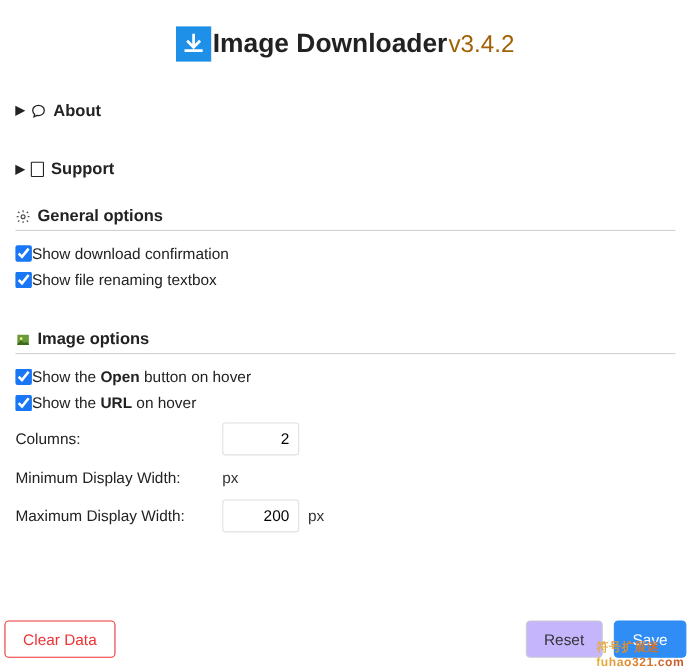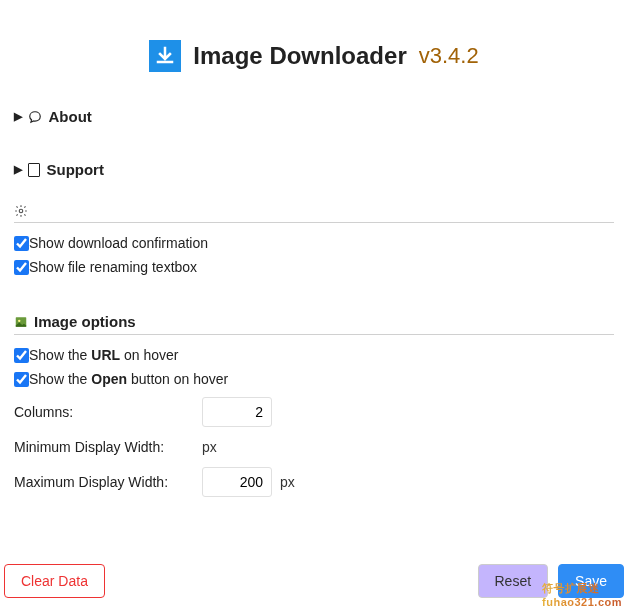--- a/index.html
+++ b/index.html
@@ -10,22 +10,22 @@
     color: #222;
     width: 628px;
     height: 610px;
     background: #fff;
     position: relative;
   }
   .header {
     display: flex;
     align-items: center;
     justify-content: center;
-    gap: 12px;
-    padding: 40px 0 18px 0;
+    gap: 1px;
+    padding: 24px 0 18px 0;
   }
   .logo {
     width: 32px;
     height: 32px;
     background: #1e90e8;
     display: flex;
     align-items: center;
     justify-content: center;
   }
   .app-title {
@@ -179,20 +179,21 @@
   </div>
 
   <div class="group">
     <div class="group-header">
       <span class="gear-icon">
         <svg width="14" height="14" viewBox="0 0 24 24">
             <circle cx="12" cy="12" r="3" fill="none" stroke="#555" stroke-width="2"></circle>
             <path d="M12 2v3M12 19v3M4.2 4.2l2.1 2.1M17.7 17.7l2.1 2.1M2 12h3M19 12h3M4.2 19.8l2.1-2.1M17.7 6.3l2.1-2.1" stroke="#555" stroke-width="2"></path>
           </svg>
       </span>
+      <span>General options</span>
     </div>
     <label class="check-row">
       <input type="checkbox" checked="" style="">
       <span class="check-label">Show download confirmation</span>
     </label>
     <label class="check-row">
       <input type="checkbox" checked="" style="">
       <span class="check-label">Show file renaming textbox</span>
     </label>
   </div>
@@ -203,25 +204,25 @@
         <svg width="14" height="14" viewBox="0 0 24 24">
             <rect x="3" y="4" width="18" height="16" rx="1" fill="#6a9a3a"></rect>
             <circle cx="9" cy="10" r="2" fill="#fffa8a"></circle>
             <path d="M3 18l6-5 5 4 3-2 4 3v2H3z" fill="#3a6a1a"></path>
           </svg>
       </span>
       <span>Image options</span>
     </div>
     <label class="check-row">
       <input type="checkbox" checked="" style="">
+      <span class="check-label"><span>Show the </span><b>Open</b><span> button on hover</span></span>
+    </label>
+    <label class="check-row">
+      <input type="checkbox" checked="" style="">
       <span class="check-label"><span>Show the </span><b>URL</b><span> on hover</span></span>
-    </label>
-    <label class="check-row">
-      <input type="checkbox" checked="" style="">
-      <span class="check-label"><span>Show the </span><b>Open</b><span> button on hover</span></span>
     </label>
 
     <div class="field-row">
       <span class="field-label">Columns:</span>
       <input class="num-input" value="2" style="">
     </div>
     <div class="field-row">
       <span class="field-label">Minimum Display Width:</span>
       <span class="unit">px</span>
     </div>

